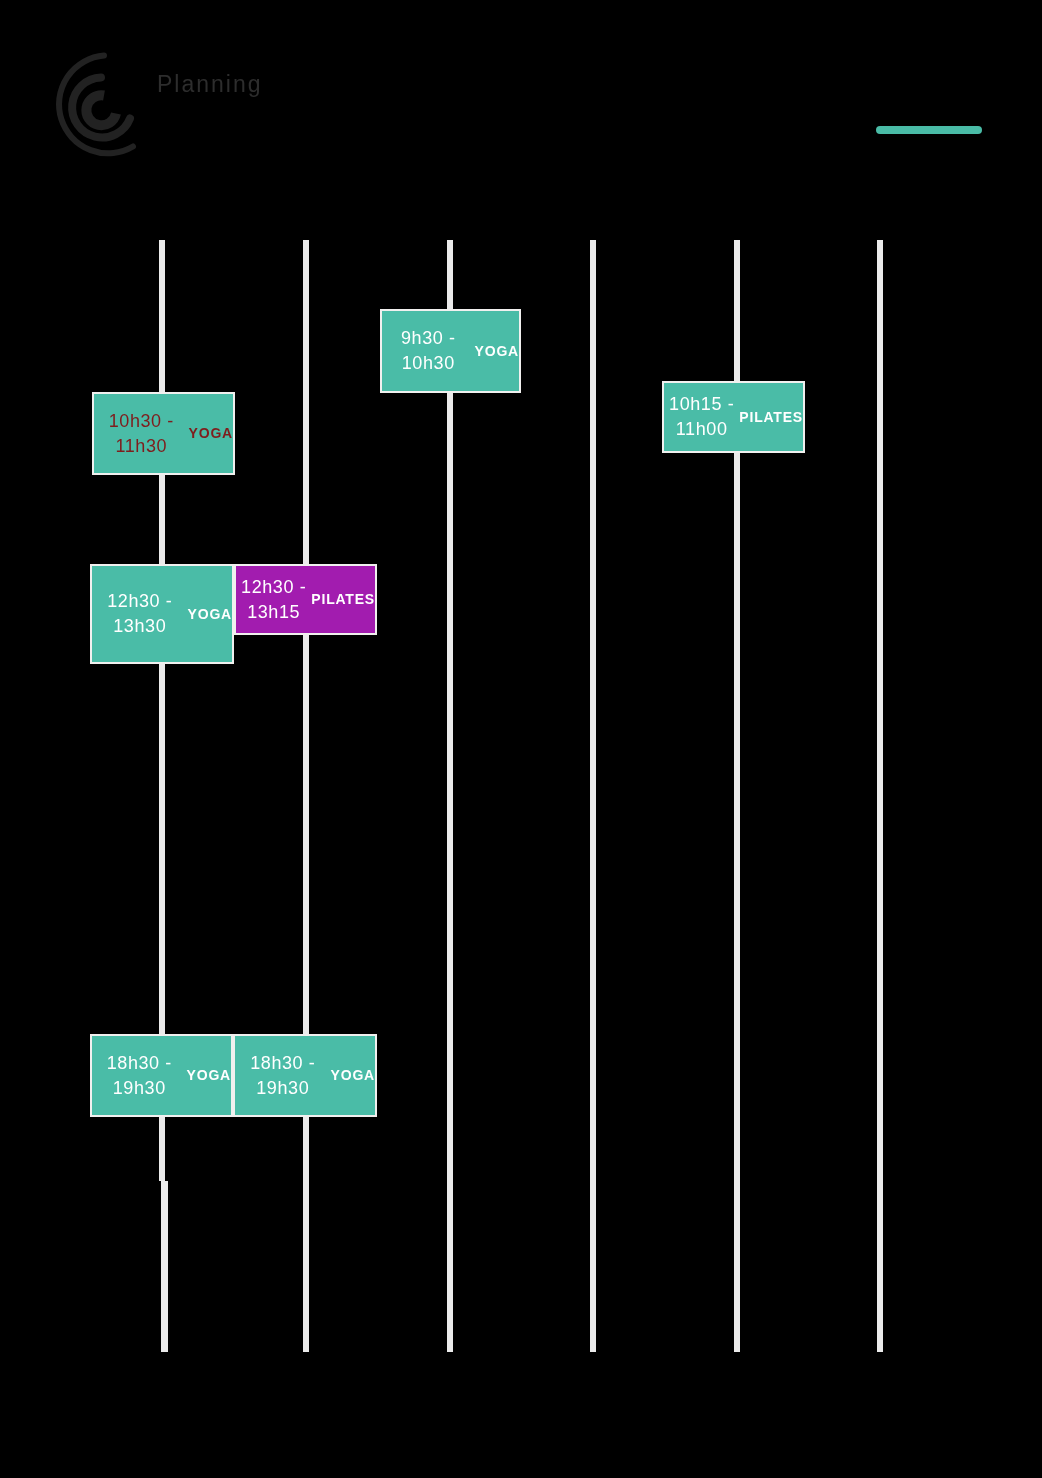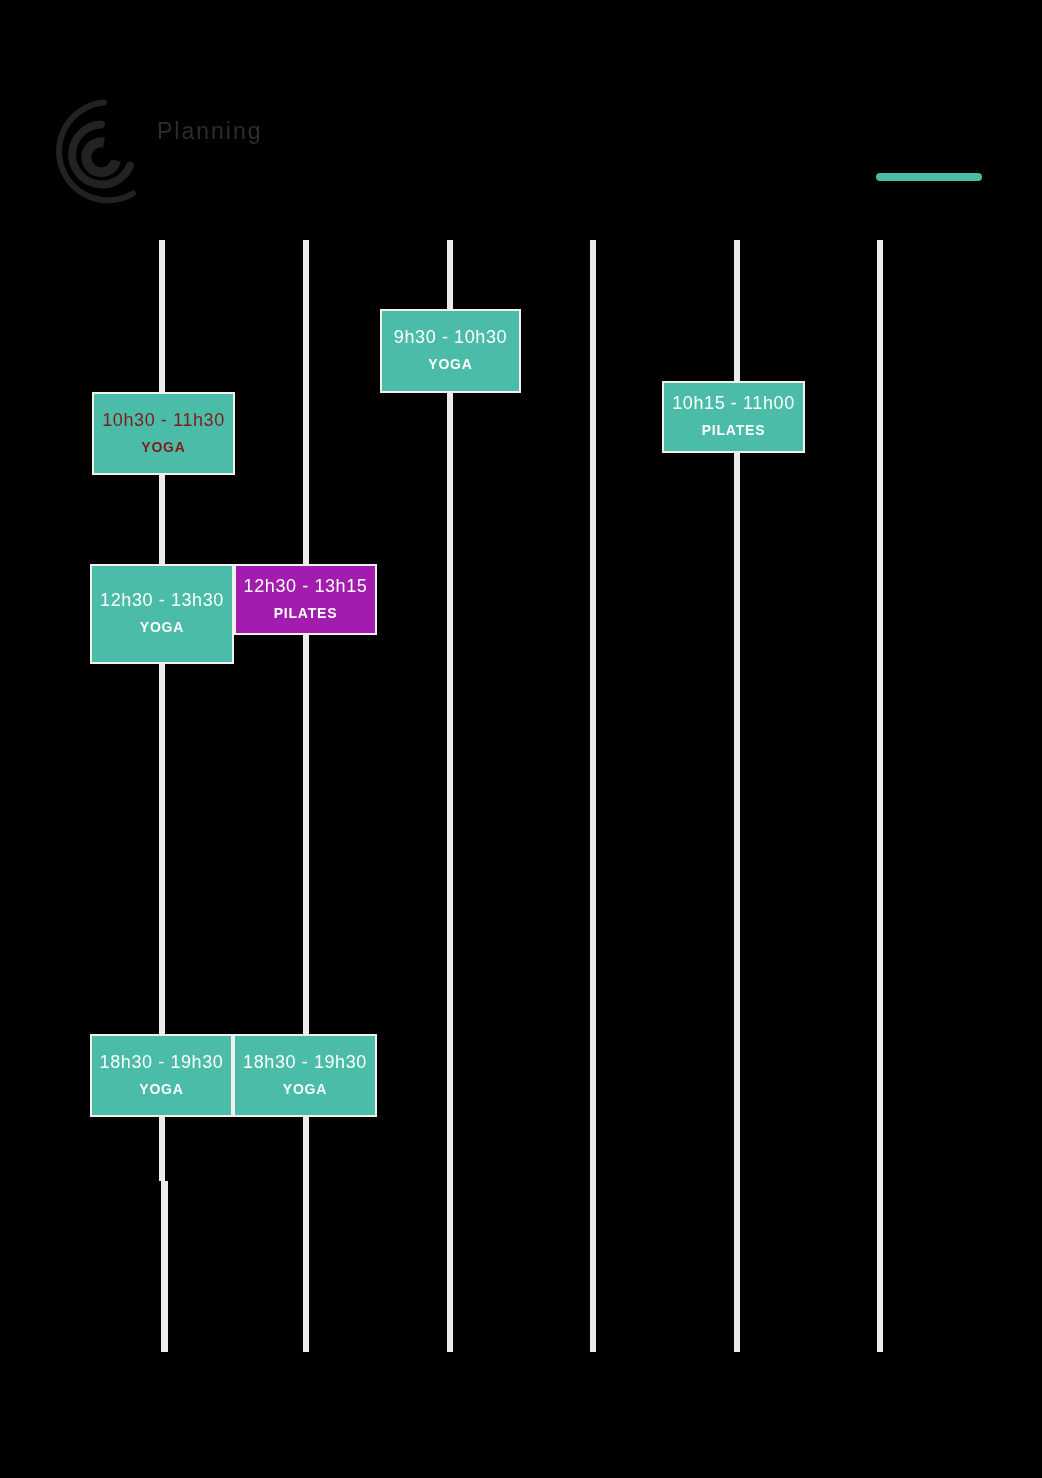--- a/index.html
+++ b/index.html
@@ -6,21 +6,21 @@
   .page {
     position: relative;
     width: 1042px;
     height: 1478px;
     background: #000000;
     overflow: hidden;
     font-family: "Liberation Sans", sans-serif;
   }
 
   
-  .header { position: absolute; left: 0; top: 0; width: 100%; height: 200px; margin-top: 47px; }
+  .header { position: absolute; left: 0; top: 0; width: 100%; height: 200px; }
   .logo { position: absolute; left: 44px; top: 50px; width: 104px; height: 115px; }
   .eyebrow {
     position: absolute; left: 157px; top: 71px;
     font-size: 23px; font-weight: 400; letter-spacing: 2px;
     color: #2d2d2d;
   }
   .title {
     position: absolute; left: 170px; top: 99px;
     font-size: 43px; font-weight: 700; letter-spacing: 3px;
     line-height: 43px; color: #282828; white-space: nowrap;
@@ -29,21 +29,21 @@
     position: absolute; left: 876px; top: 126px;
     width: 106px; height: 8px; border-radius: 4px;
   }
 
   
   .board { position: absolute; left: 0; top: 0; width: 1042px; height: 1478px; }
   .day-line { position: absolute; background: #EBEBEB; }
   .event-card {
     position: absolute; box-sizing: border-box;
     border: 2px solid #F1F0EF;
-    display: flex; flex-direction: column; justify-content: center; align-items: center;
+    display: flex; flex-direction: row; justify-content: center; align-items: center;
     text-align: center; color: #FFFFFF; row-gap: 2px;
   }
   .event-time { font-size: 18px; font-weight: 400; letter-spacing: 0.6px; line-height: 25px; }
   .event-name { font-size: 14px; font-weight: 700; letter-spacing: 0.8px; line-height: 25px; }
 </style>
 </head>
 <body>
 
 <div class="page" style="background: rgb(0, 0, 0);">
 

